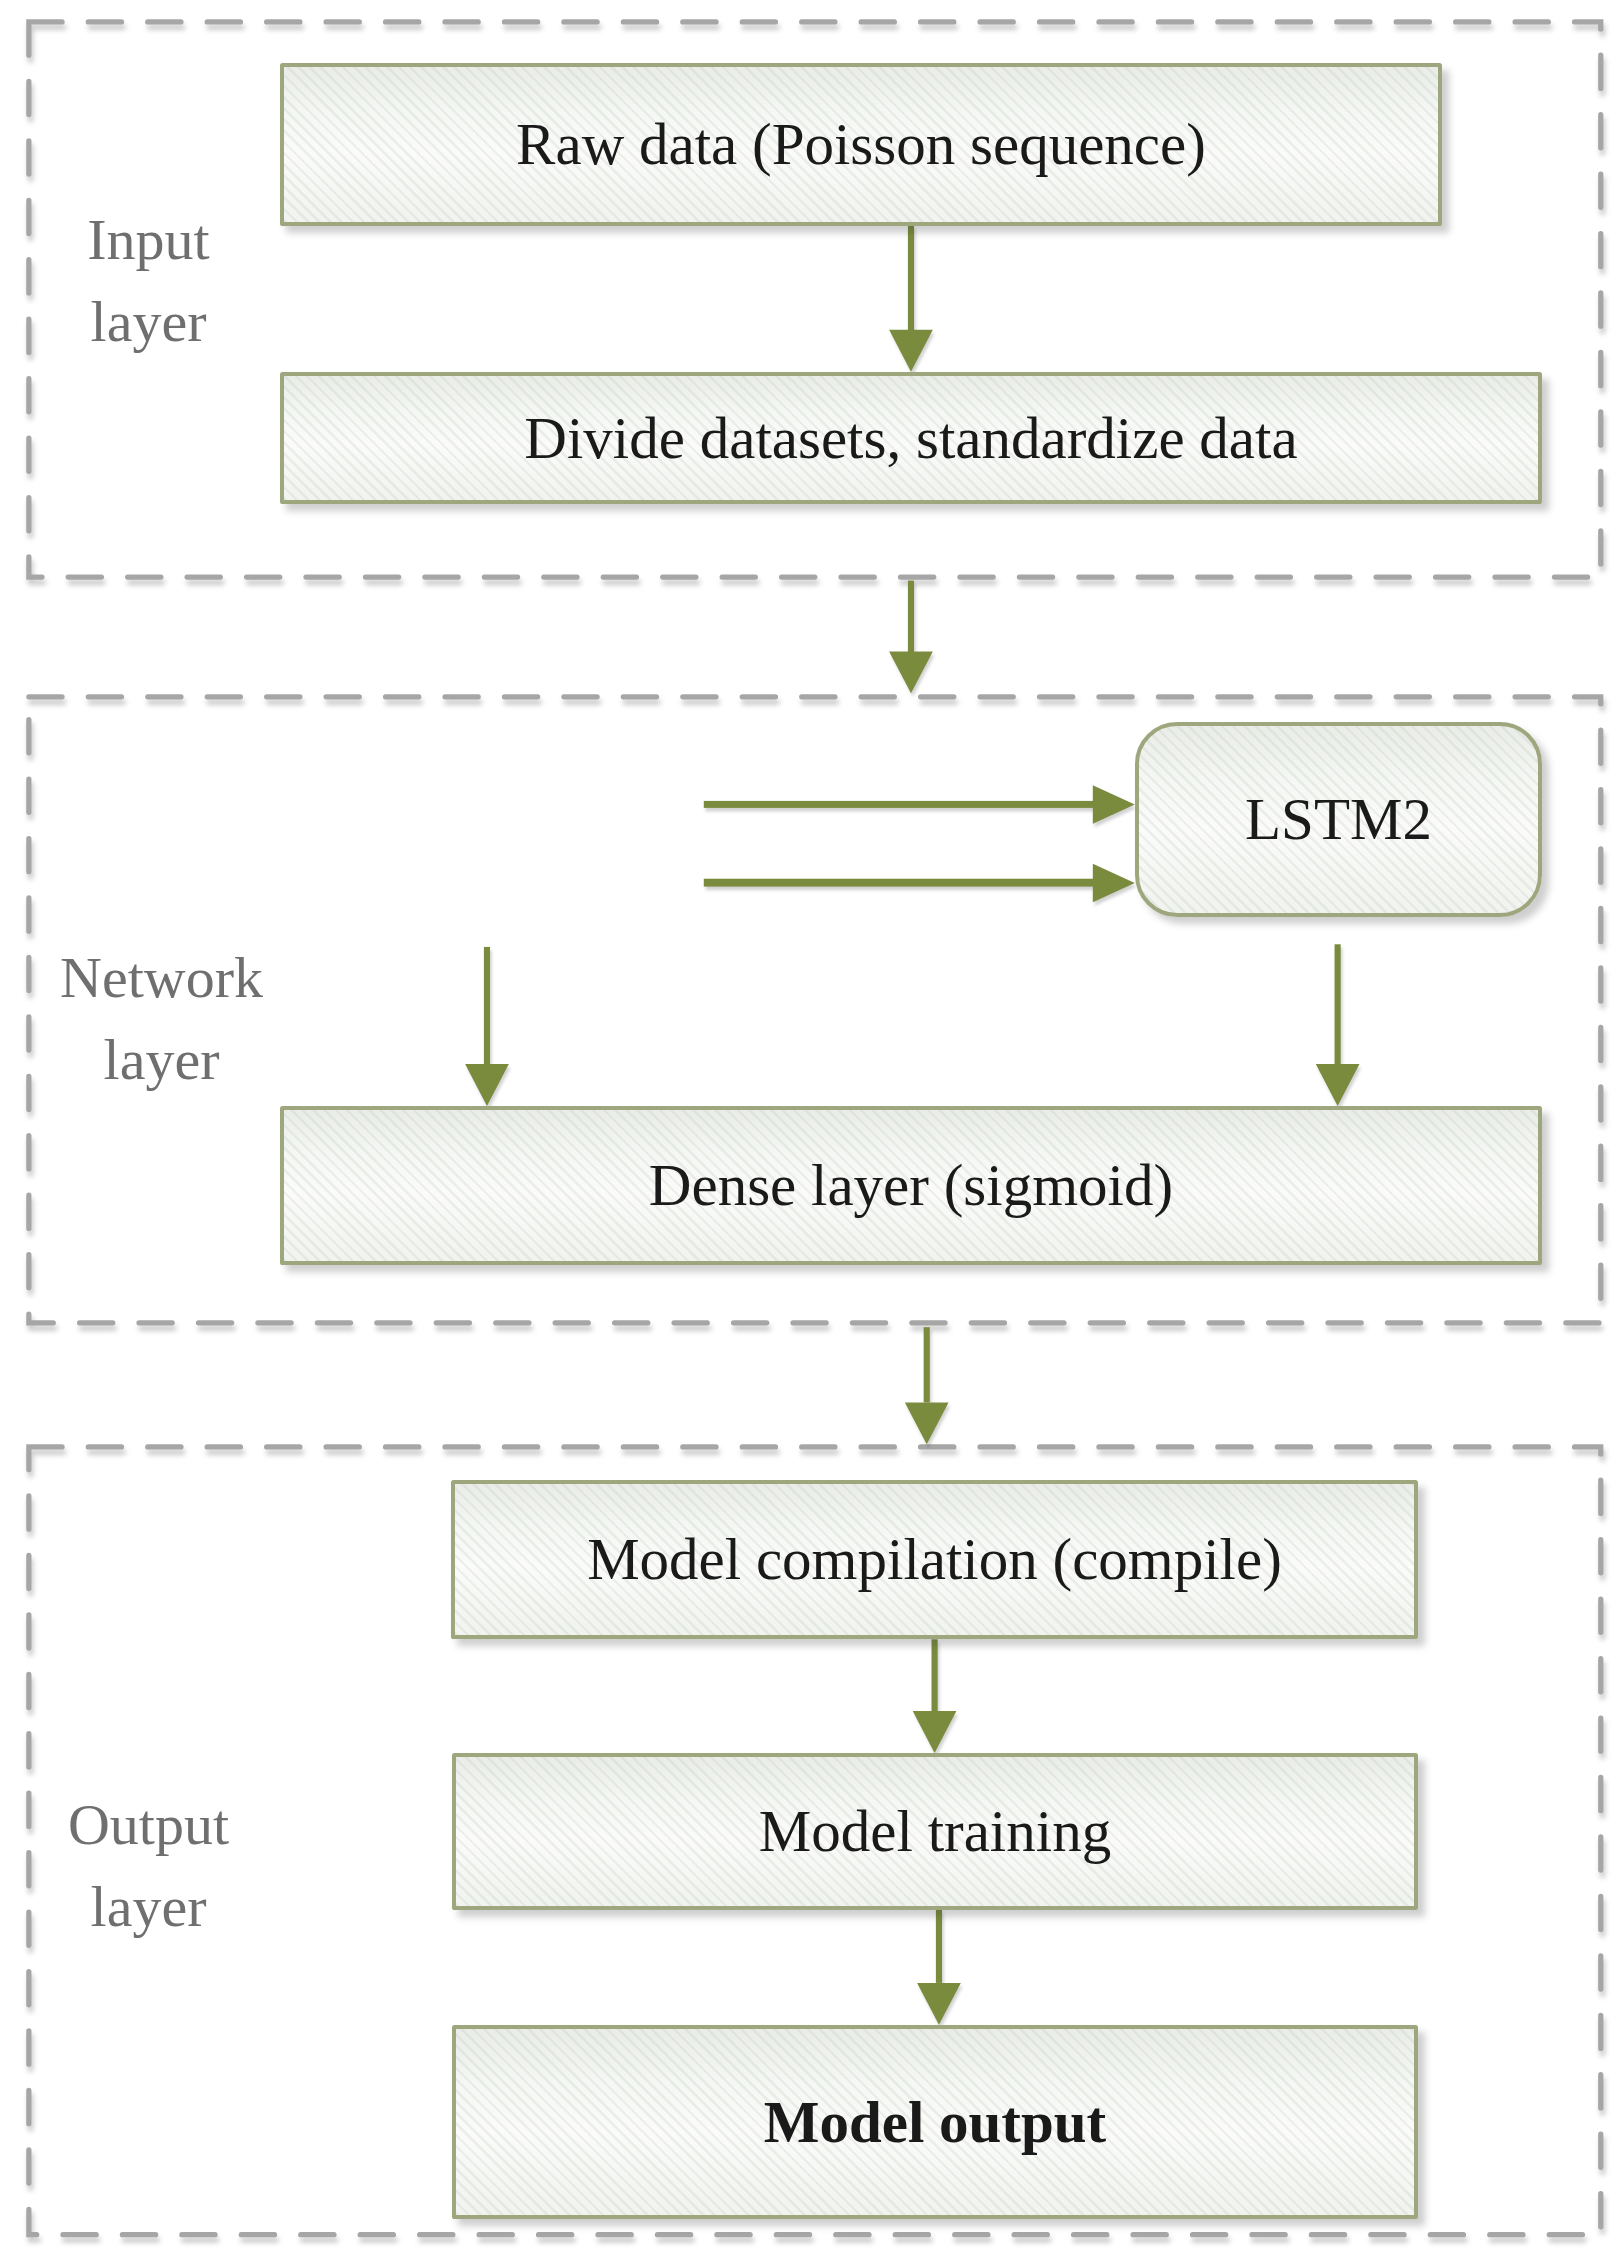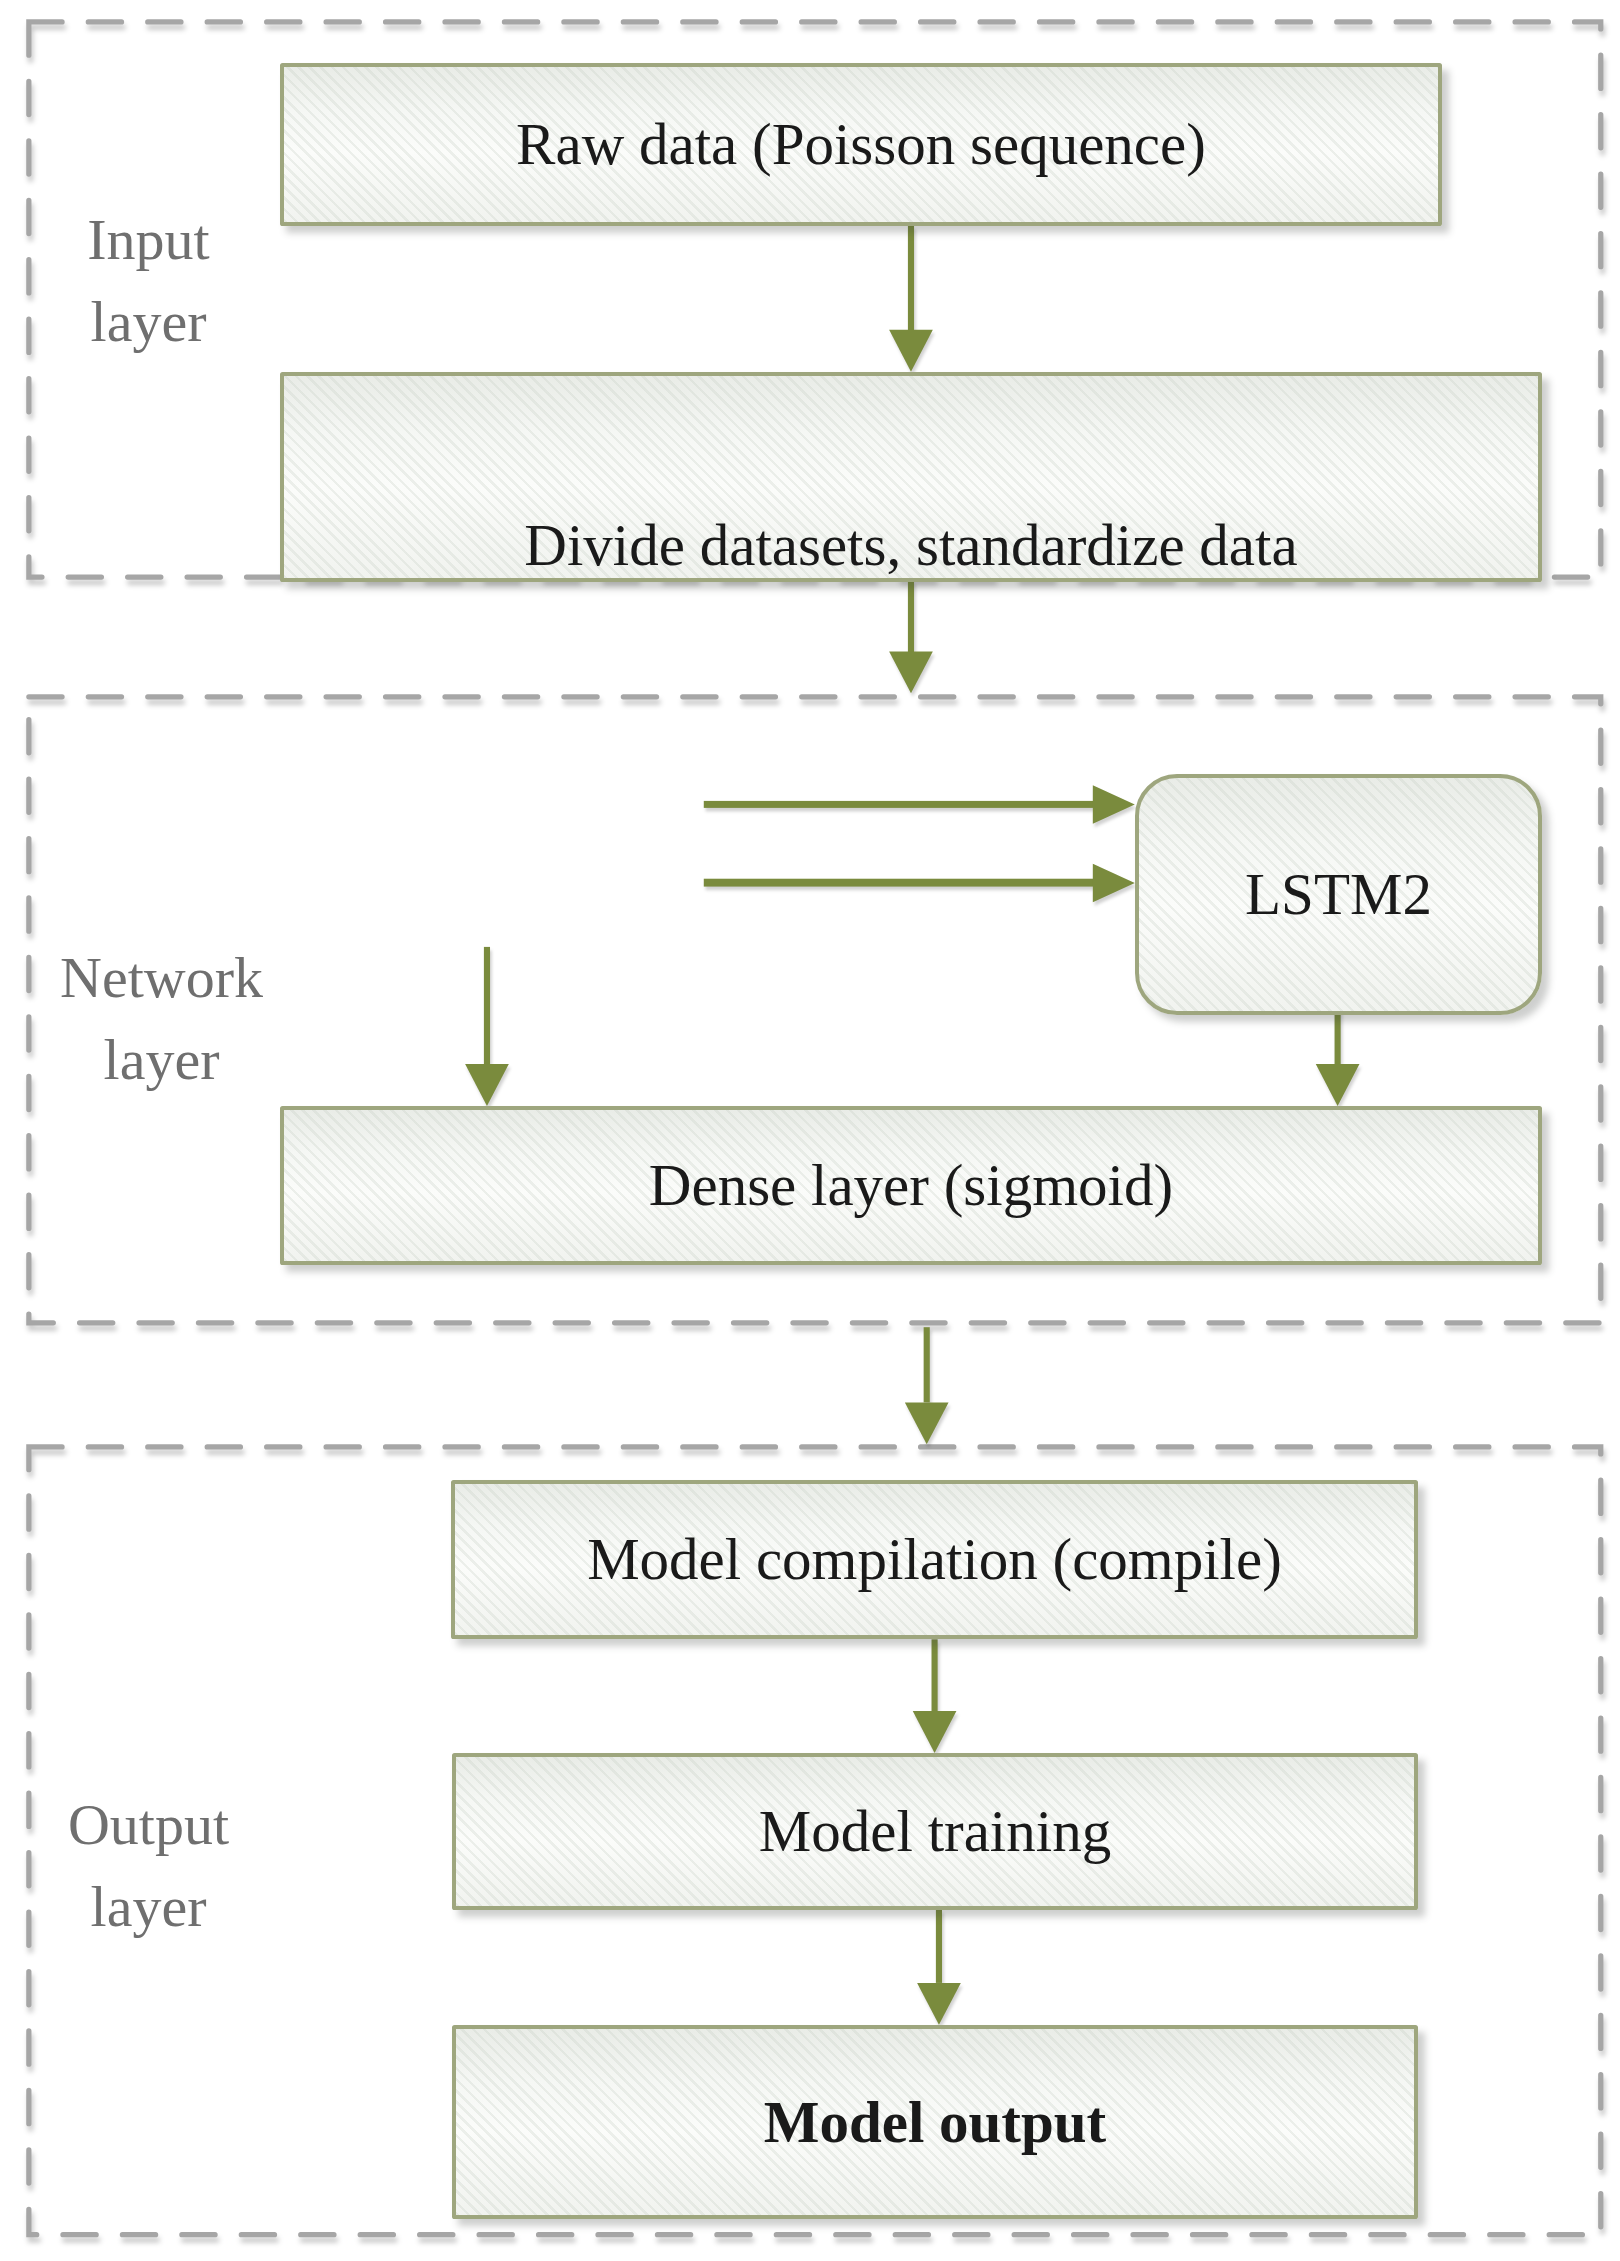--- a/index.html
+++ b/index.html
@@ -96,26 +96,26 @@
   </svg>
 
   <div class="slabel" style="left:26px;top:199px;width:245px;">Input layer</div>
   <div class="slabel" style="left:26px;top:937px;width:271px;">Network layer</div>
   <div class="slabel" style="left:26px;top:1784px;width:245px;">Output layer</div>
 
   <div class="node" style="left:280px;top:63px;width:1162px;height:163px;">
     <span>Raw data (Poisson sequence)</span>
   </div>
 
-  <div class="node" style="left:280px;top:372px;width:1262px;height:210px;align-items:flex-end;">
+  <div class="node" style="left:280px;top:372px;width:1262px;height:132px;">
     <span>Divide datasets, standardize data</span>
   </div>
 
 
-  <div class="node rounded" style="left:1135px;top:774px;width:407px;height:241px;">
+  <div class="node rounded" style="left:1135px;top:722px;width:407px;height:195px;">
     <span>LSTM2</span>
   </div>
 
   <div class="node" style="left:280px;top:1106px;width:1262px;height:159px;text-align:center;">
     <span>Dense layer (sigmoid)</span>
   </div>
 
   <div class="node" style="left:452px;top:1753px;width:966px;height:157px;">
     <span>Model training</span>
   </div>

